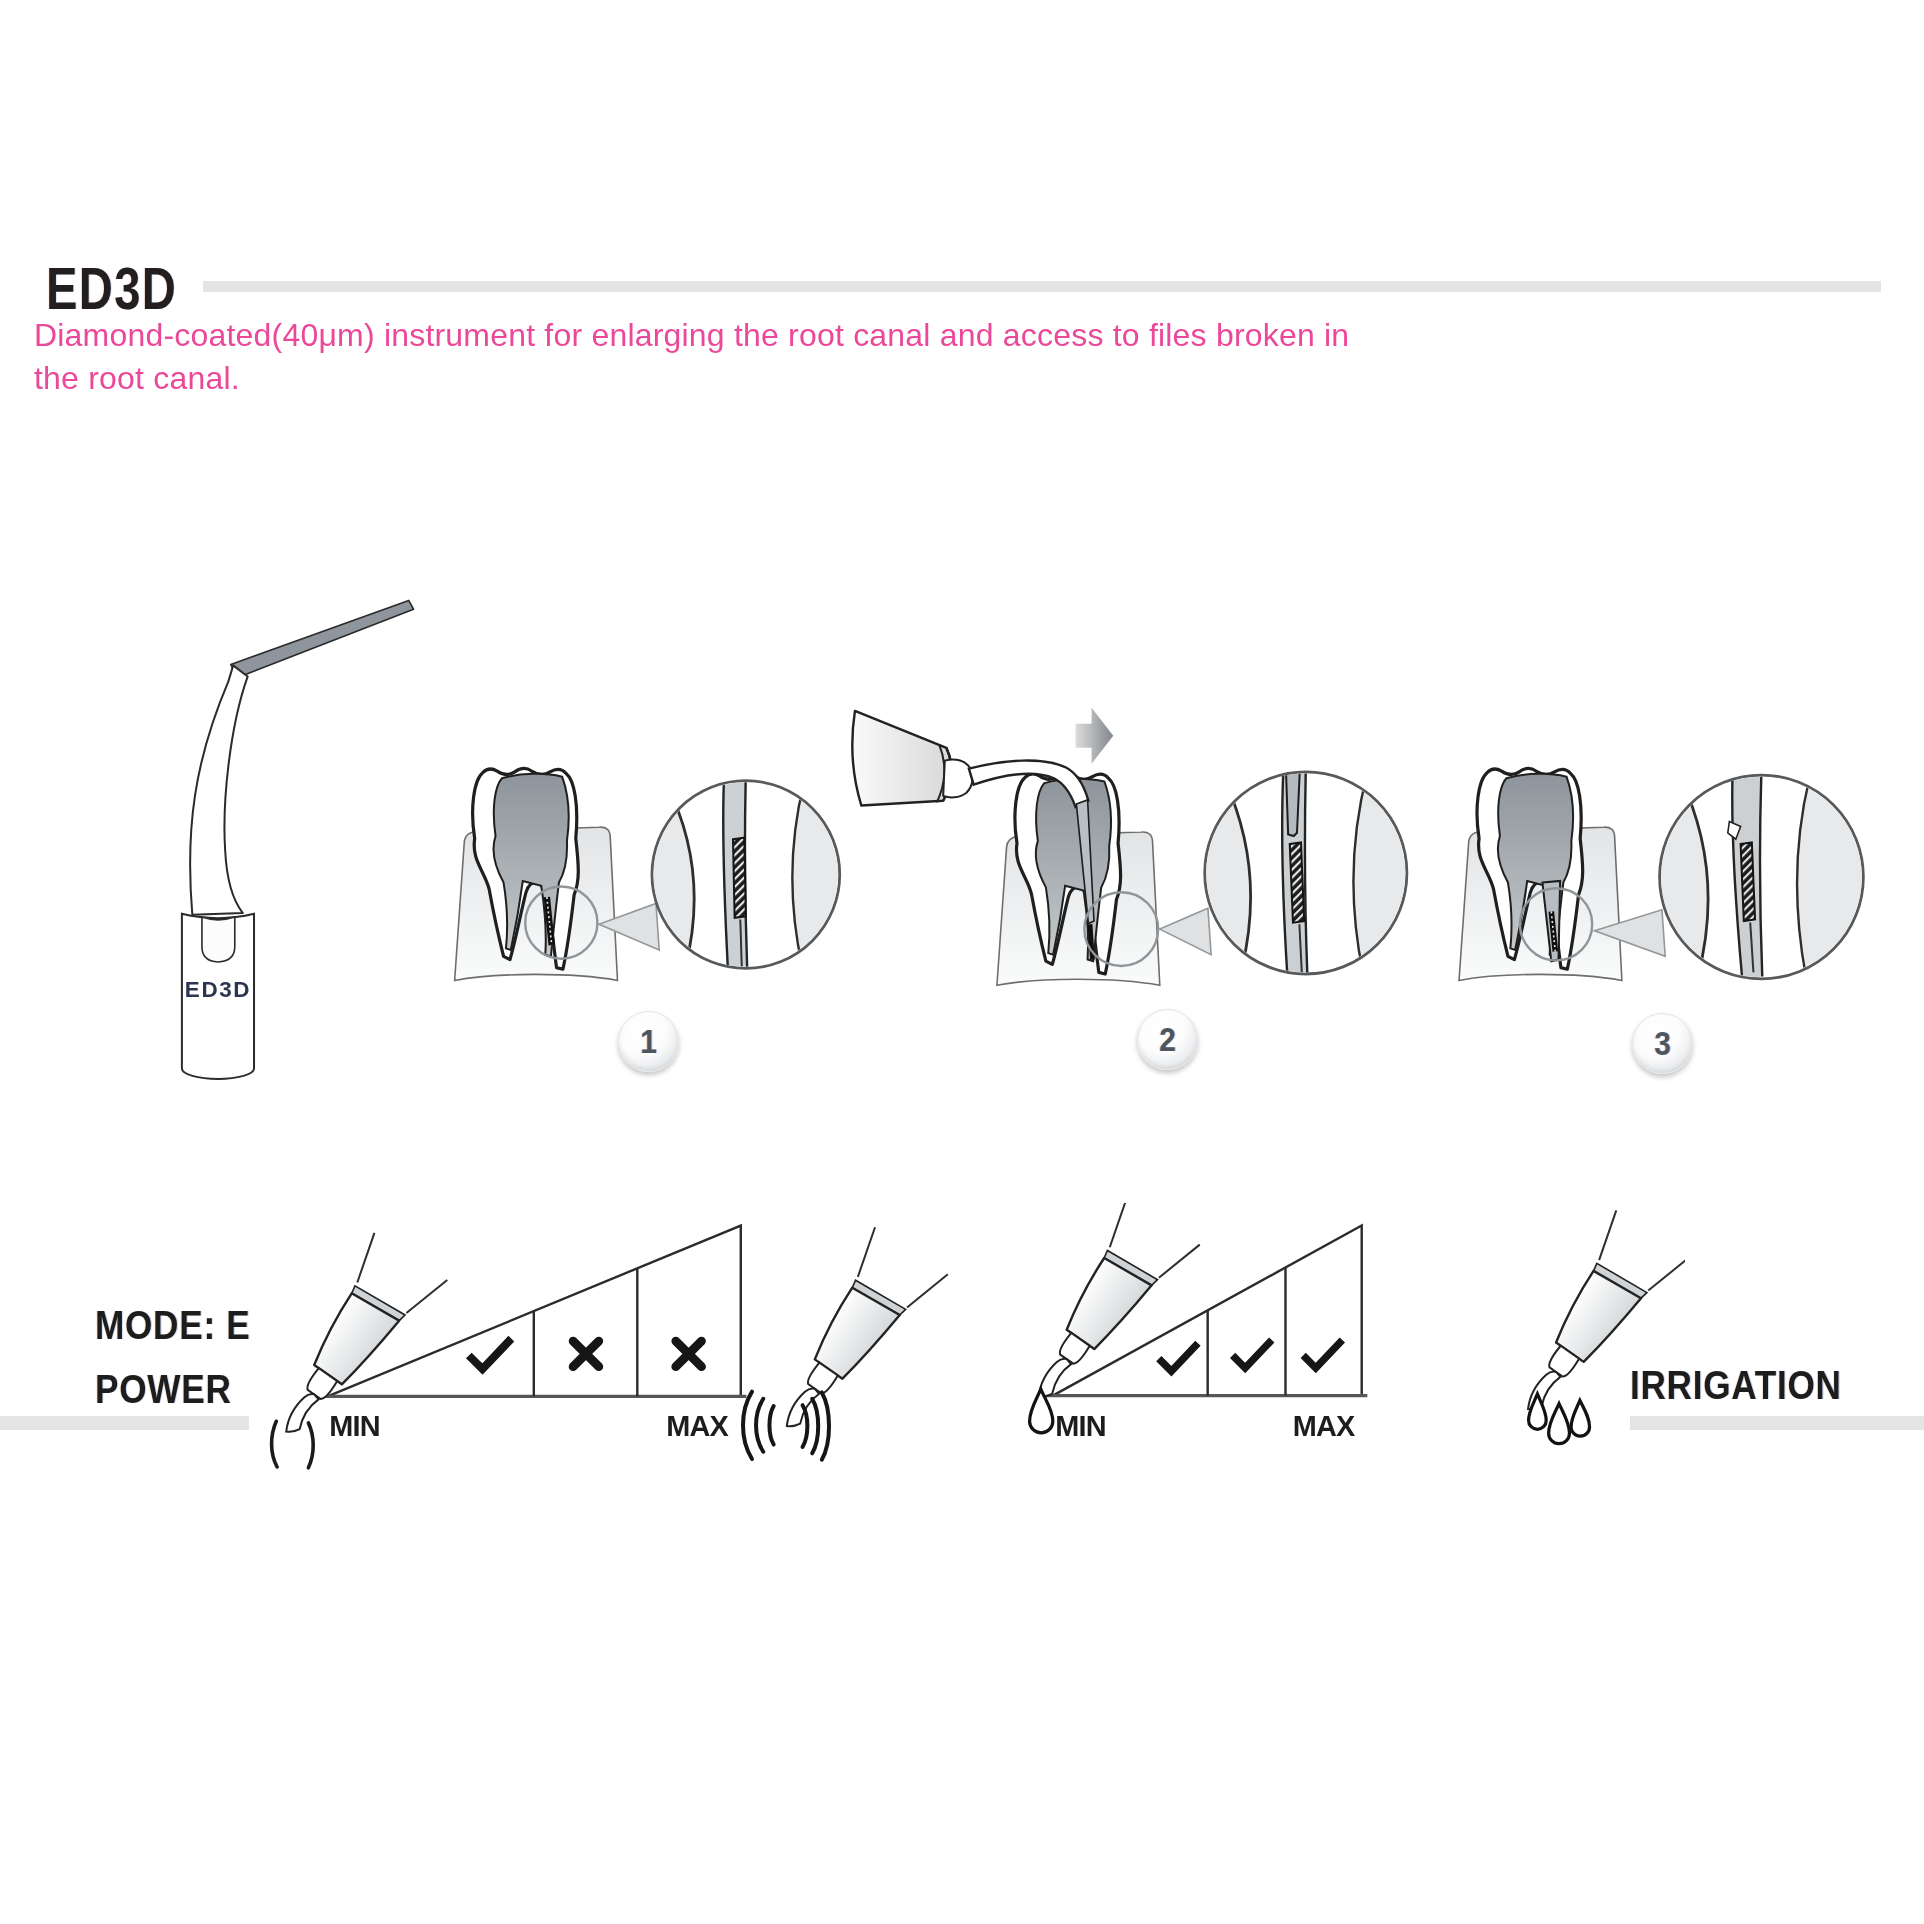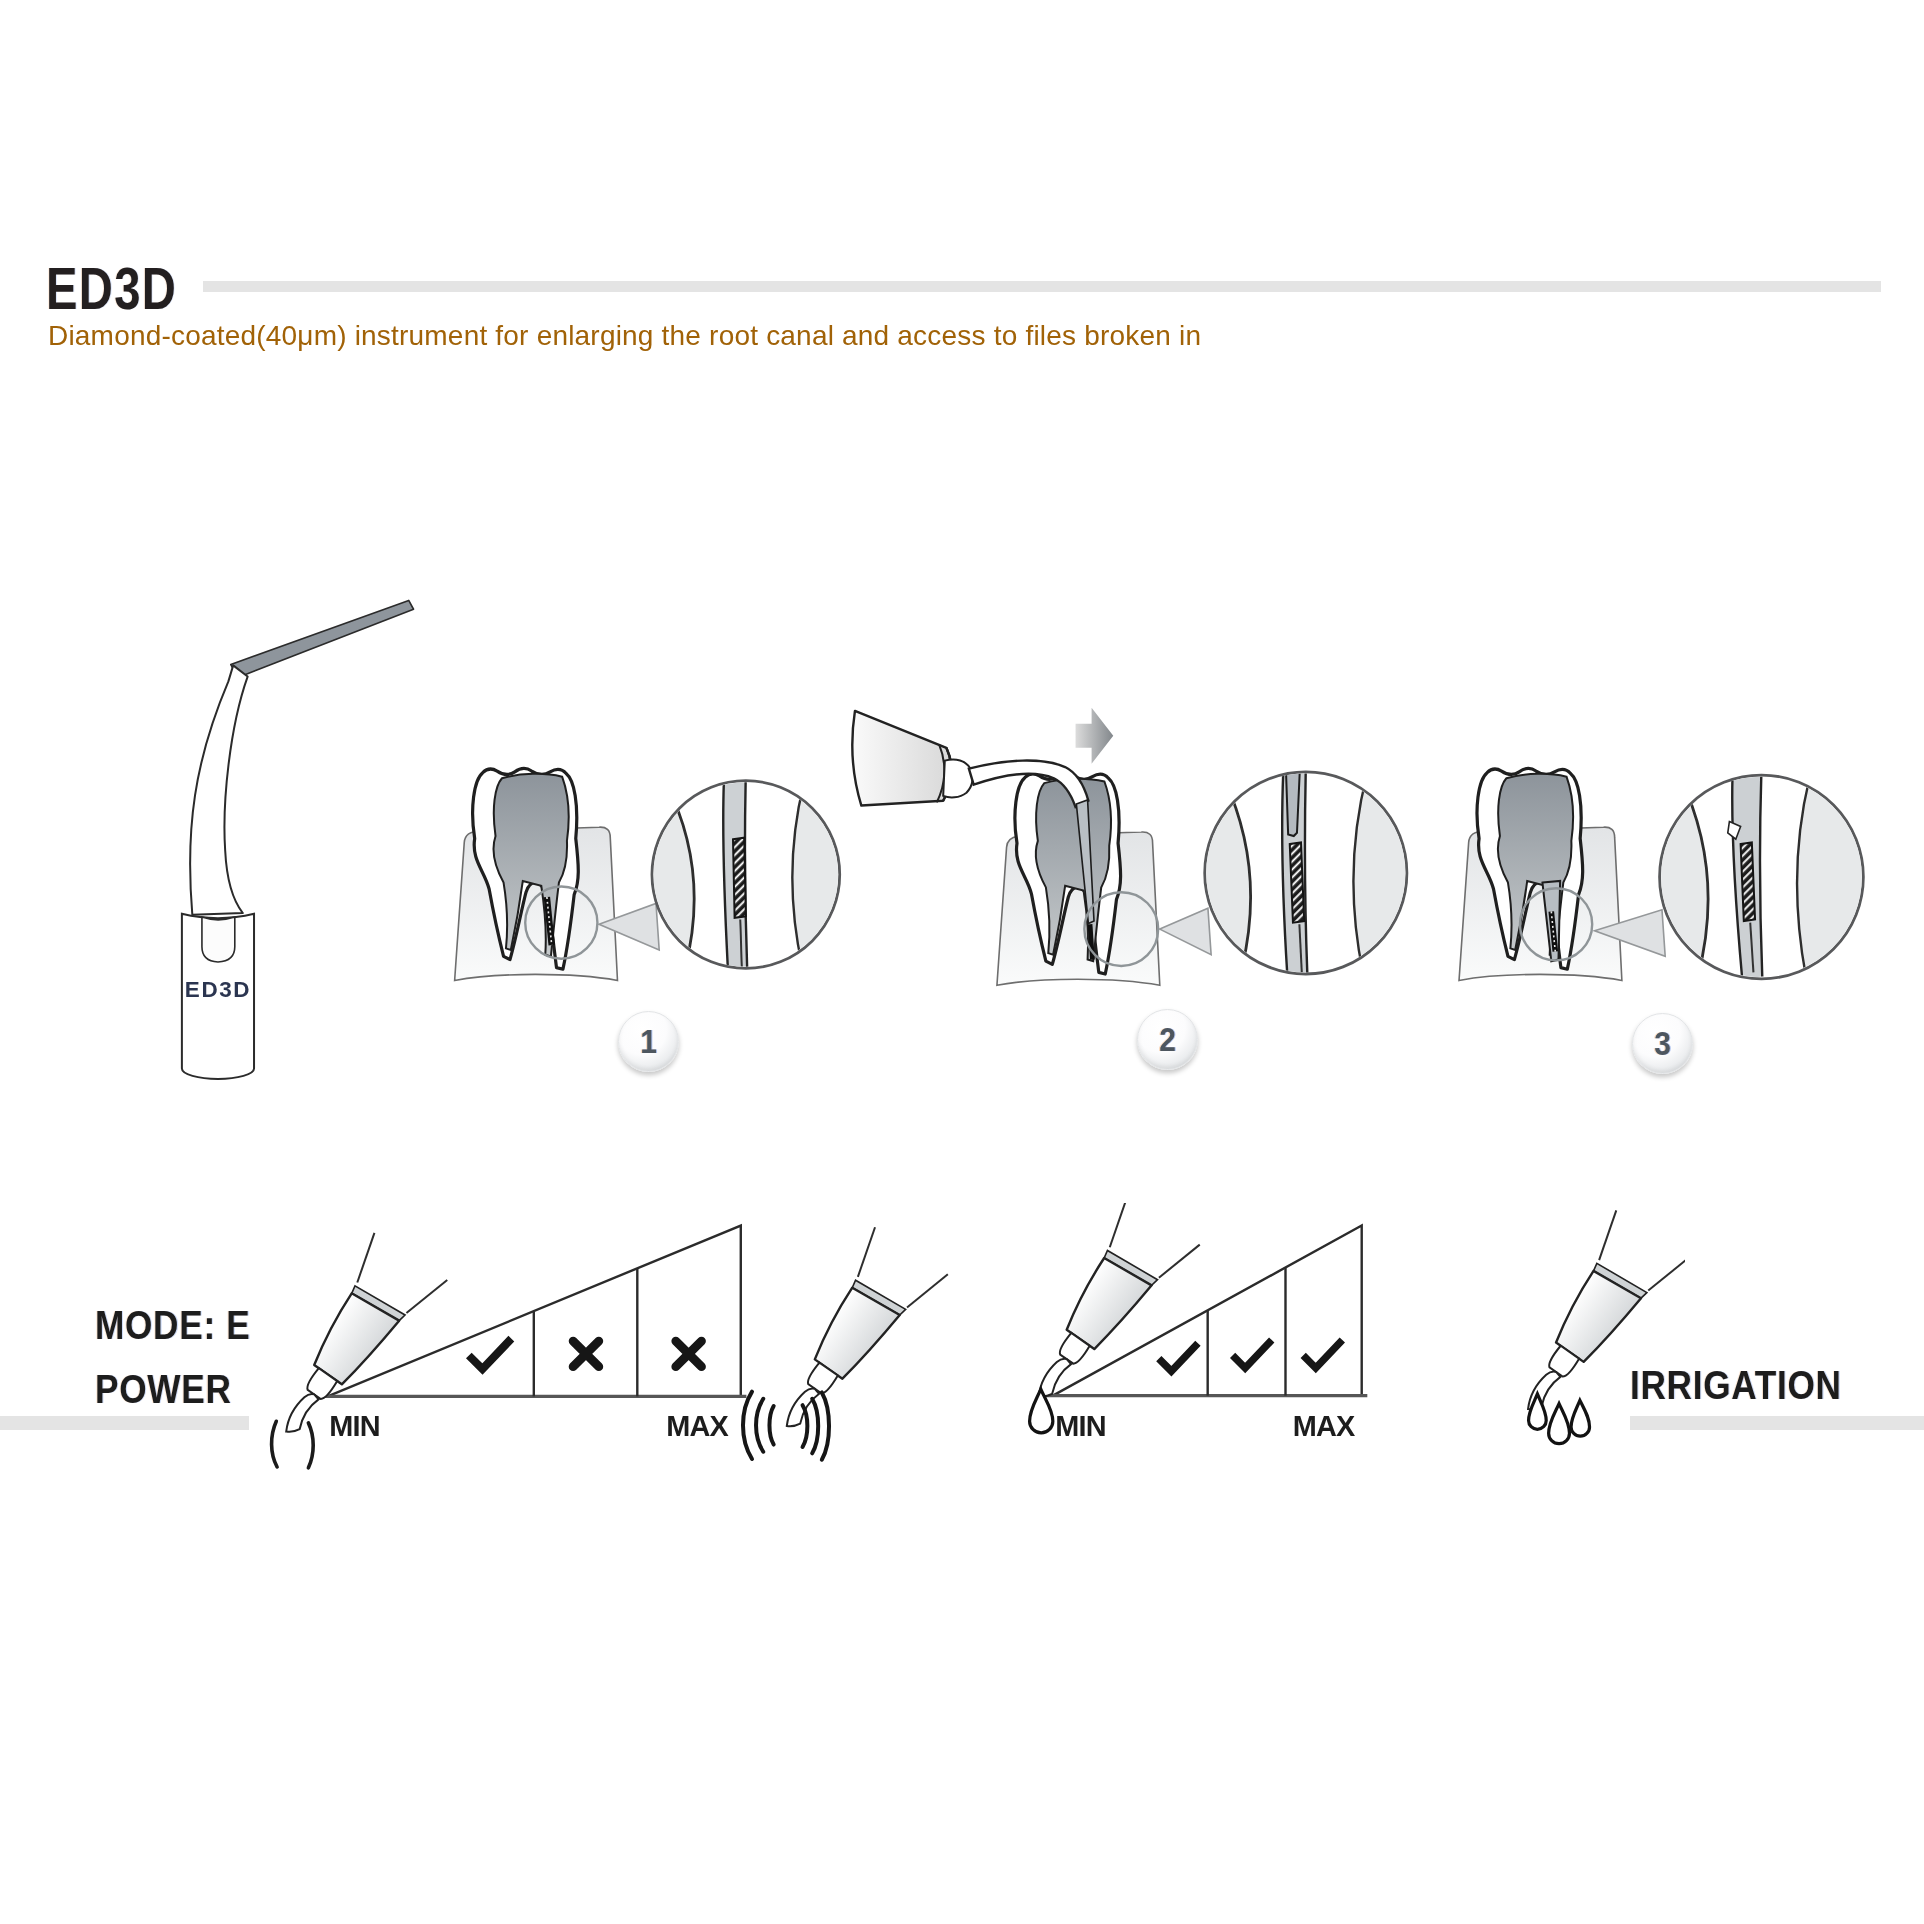--- a/index.html
+++ b/index.html
@@ -8,21 +8,21 @@
     font-family:"Liberation Sans", sans-serif;overflow:hidden;
   }
   .abs{position:absolute;}
   
   .page-title{
     left:46px;top:255px;font-size:59px;font-weight:bold;color:#231f20;
     transform:scaleX(0.80);transform-origin:left top;letter-spacing:1.6px;white-space:nowrap;
     text-shadow:1.2px 0 0 rgba(60,110,220,.18), -1.2px 0 0 rgba(240,130,30,.14);
   }
   .title-rule{left:203px;top:281px;width:1678px;height:11.2px;background:#e4e4e4;}
-  .descr{left:48px;top:314px;width:1861px;font-size:28px;line-height:43px;color:#a16207;letter-spacing:0.2px;}
+  .descr{left:34px;top:314px;width:1861px;font-size:32px;line-height:43px;color:#ec4899;letter-spacing:0.2px;}
   
   .step-badge{
     width:59px;height:59px;border-radius:50%;
     background:radial-gradient(circle at 38% 30%, #ffffff 0%, #fcfcfd 45%, #e9ebed 72%, #d3d7da 100%);
     box-shadow:0 3.2px 5.6px rgba(0,0,0,.22), inset 0 -2.4px 4px rgba(0,0,0,.07);
     border:1.6px solid #e2e4e6;display:flex;align-items:center;justify-content:center;
   }
   .step-badge span{
     font-size:34px;font-weight:bold;color:#4d565f;transform:scaleX(.88);
     text-shadow:1.2px 0 0 rgba(60,110,220,.40), -1.2px 0 0 rgba(240,130,30,.28);
@@ -51,20 +51,21 @@
   .seg-slot.allowed .icon-check{display:inline;}
   .seg-slot.not-allowed .icon-cross{display:inline;}
 </style>
 </head>
 <body>
 
 <div class="abs page-title">ED3D</div>
 <div class="abs title-rule"></div>
 <div class="abs descr">
   <div>Diamond-coated(40μm) instrument for enlarging the root canal and access to files broken in</div>
+  <div>the root canal.</div>
 </div>
 
 <svg class="abs" style="left:144px;top:586px;" width="289" height="513" viewBox="180 730 360 640">
 
   <polygon points="288,828 510,748 516,759 297,844" fill="#8e959c" stroke="#2b2b2b" stroke-width="2" stroke-linejoin="round"></polygon>
 
   <path d="M240,1140 C231,1032 243,948 285,849 L291,829 L309,843 C287,905 277,1000 281,1060 C283,1100 292,1124 303,1138 Z" fill="#ffffff" stroke="#2b2b2b" stroke-width="2.5" stroke-linejoin="round"></path>
 
   <path d="M227,1139 Q272,1150 317,1139 L317,1332 A45,13 0 0 1 227,1332 Z" fill="#ffffff" stroke="#2b2b2b" stroke-width="2.5"></path>
   <path d="M252,1143 L252,1180 Q252,1198 272,1199 Q293,1198 293,1180 L293,1143 Q272,1150 252,1143 Z" fill="#fcfcfc" stroke="#2b2b2b" stroke-width="2"></path>

